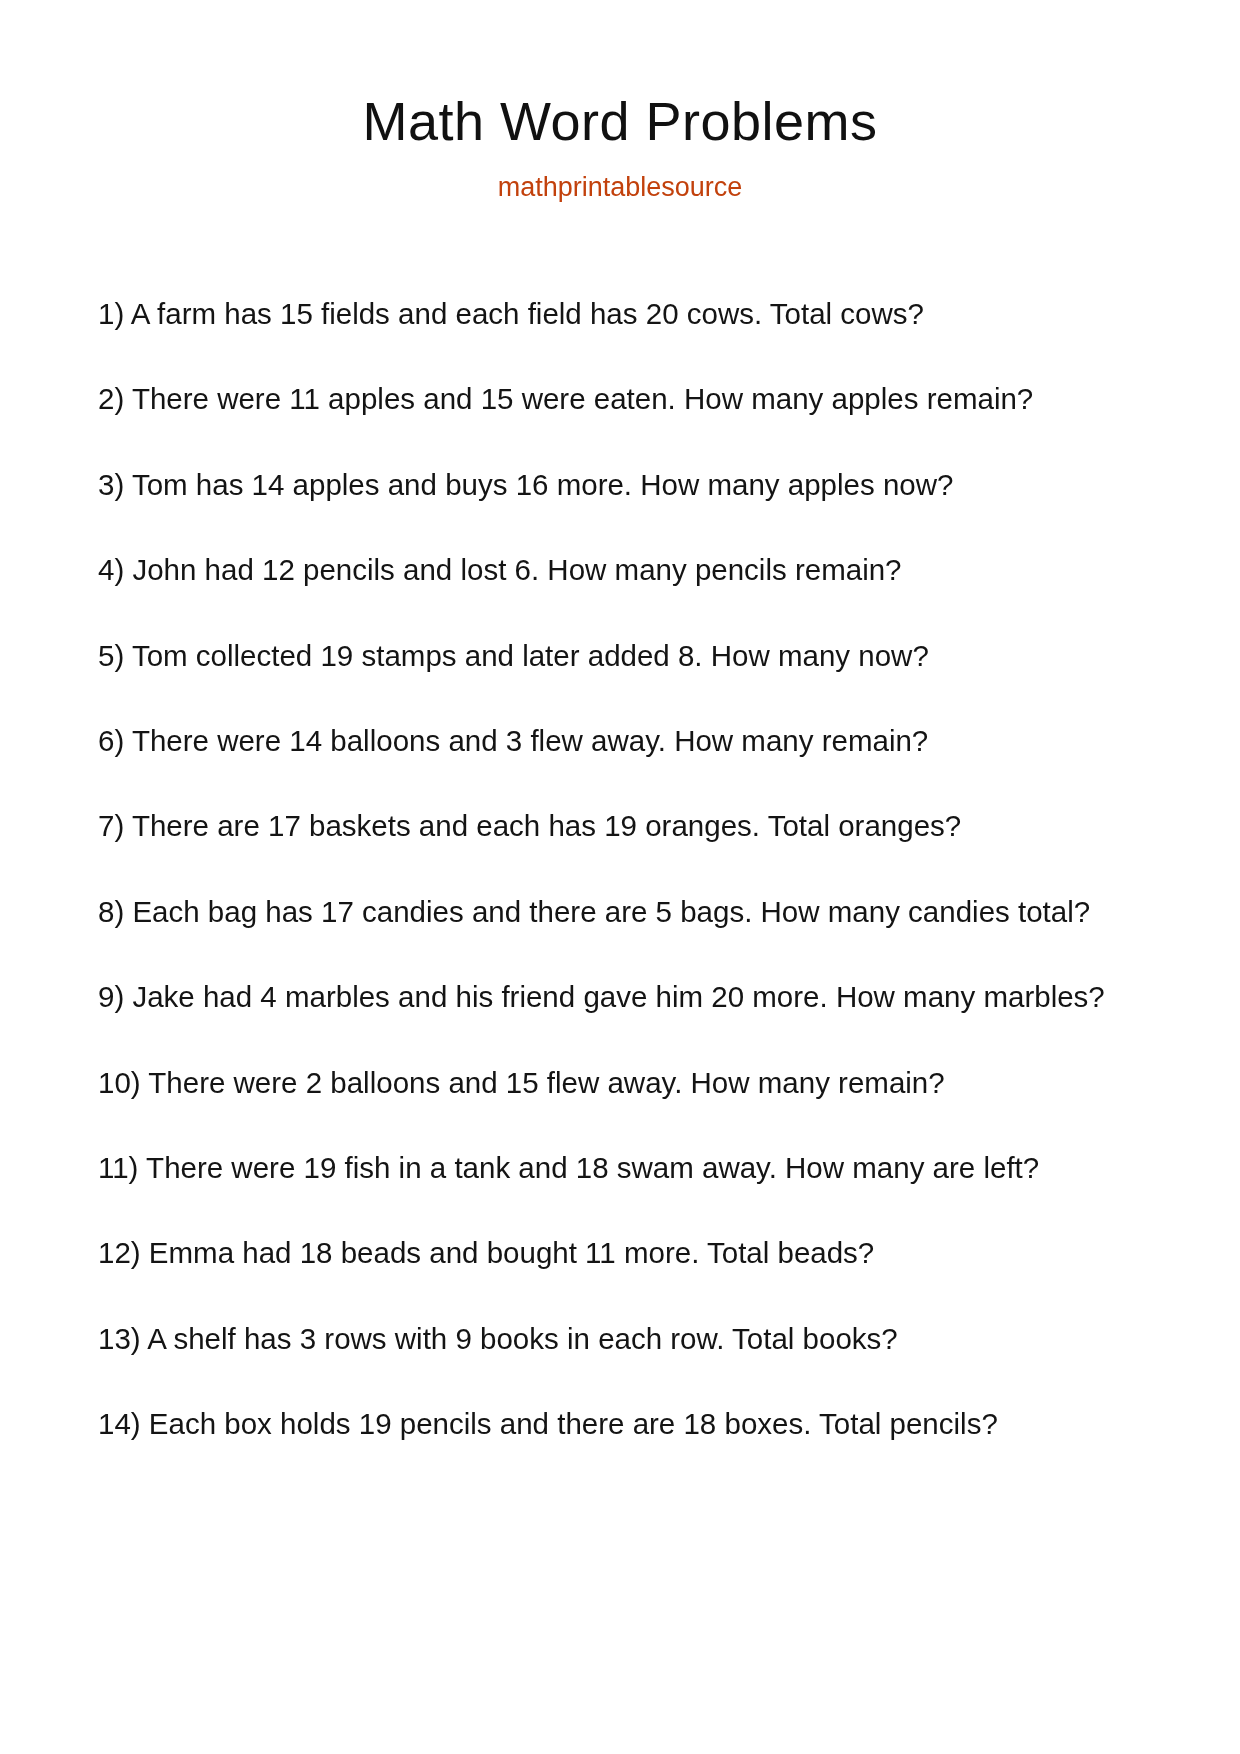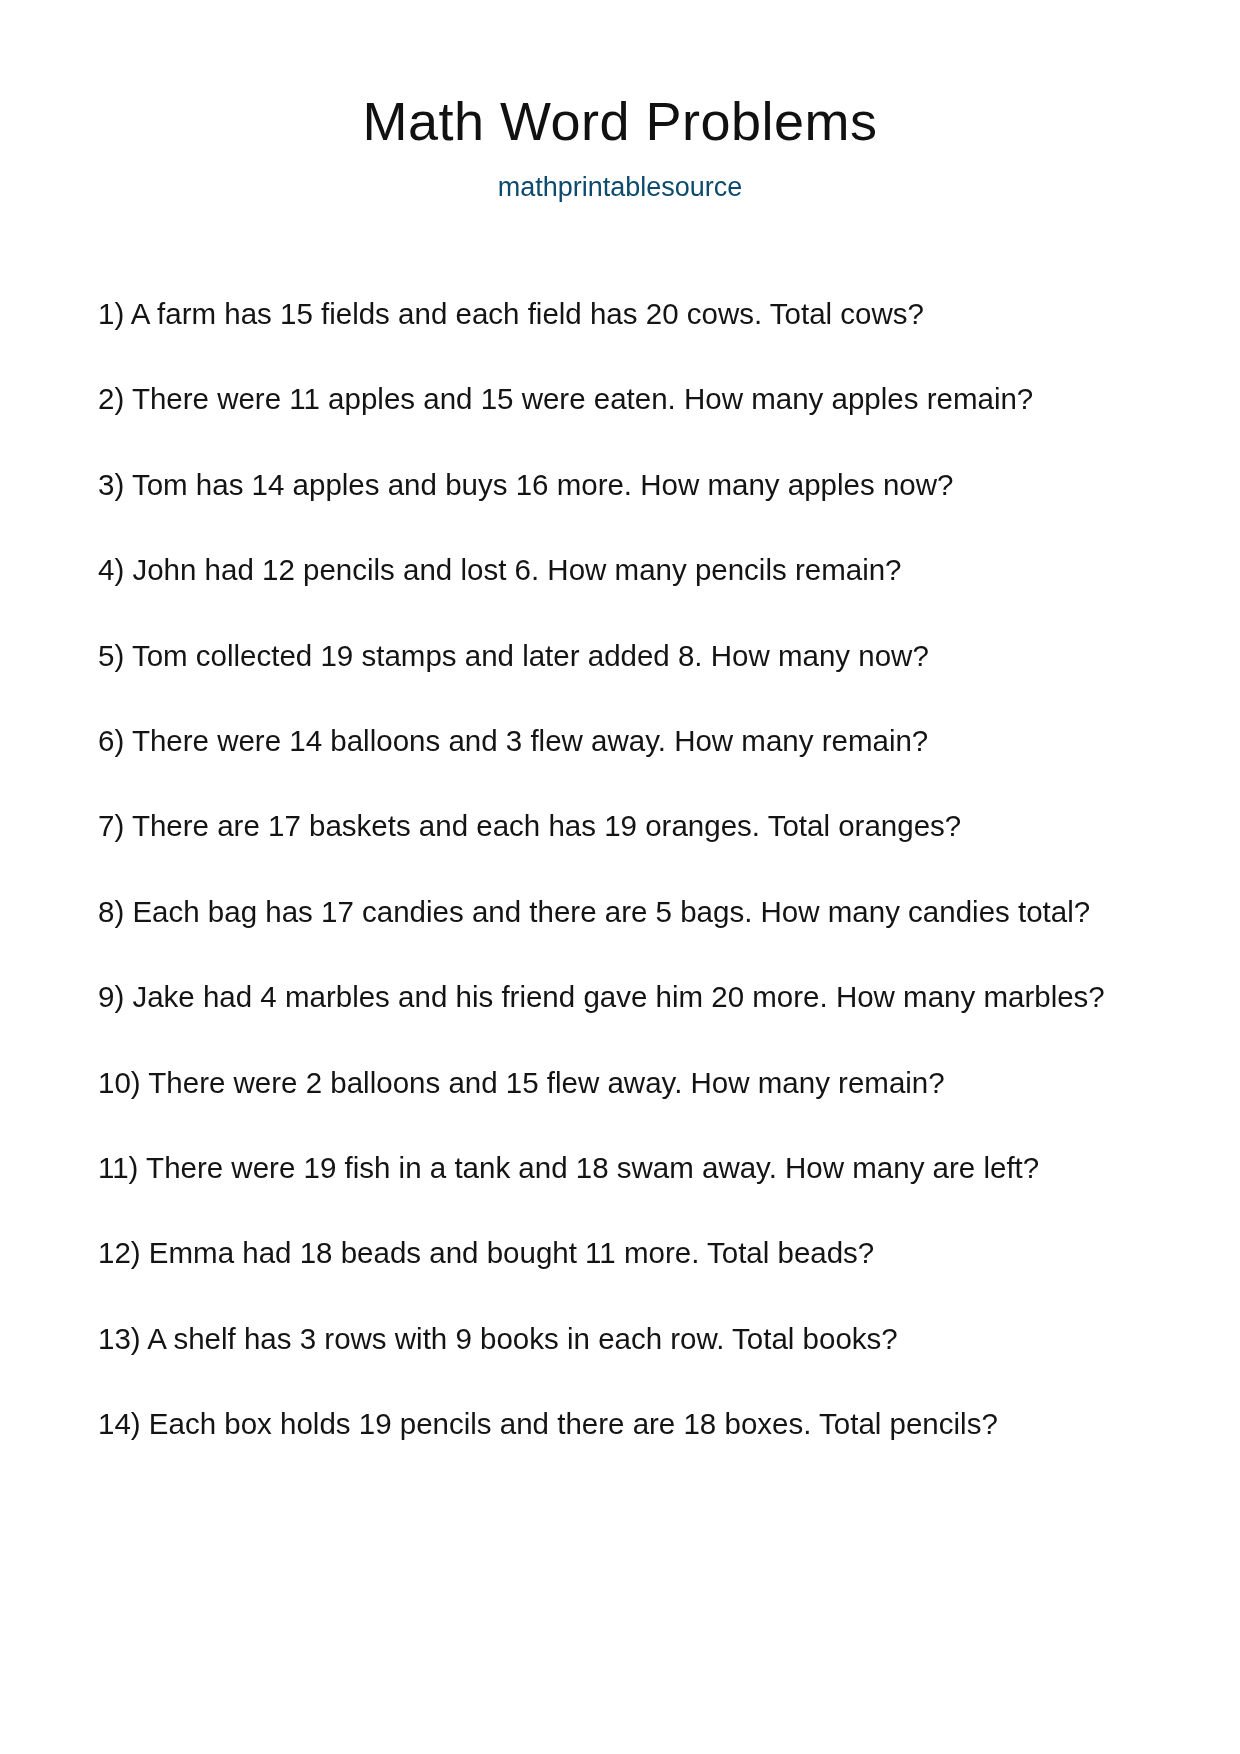--- a/index.html
+++ b/index.html
@@ -28,21 +28,21 @@
     font-weight: 400;
     color: #111111;
     margin: 0;
     padding-top: 90px;
     letter-spacing: 0.5px;
   }
   .doc-subtitle {
     text-align: center;
     font-size: 27px;
     font-weight: 400;
-    color: #0c4a6e;
+    color: #c2410c;
     margin: 0;
     padding-top: 20px;
   }
   .problems {
     margin: 0;
     padding: 0;
     list-style: none;
     position: absolute;
     top: 296px;
     left: 98px;

